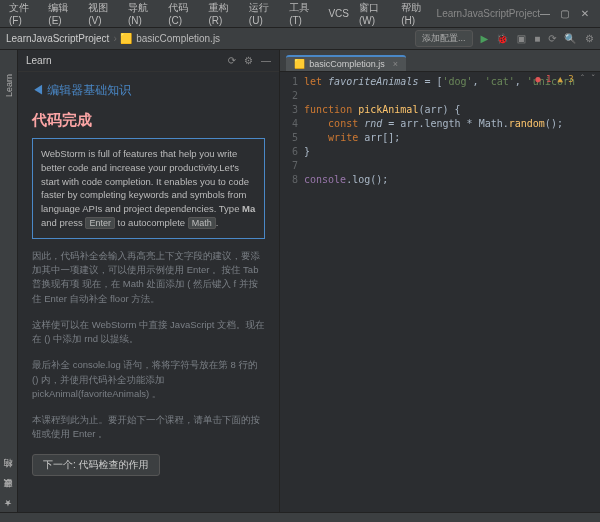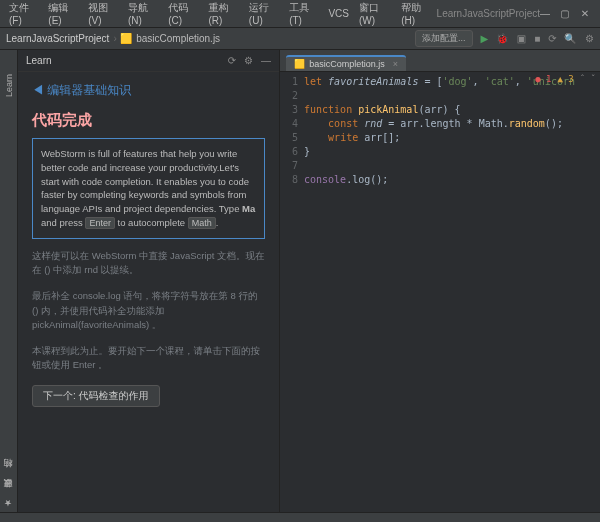--- a/index.html
+++ b/index.html
@@ -110,20 +110,21 @@
         <span>⚙</span>
         <span>—</span>
       </div>
     </div>
     <div class="learn-body">
       <div class="back">◀ 编辑器基础知识</div>
       <div class="h2">代码完成</div>
       <div class="desc-box">
         <span>WebStorm is full of features that help you write better code and increase your productivity.Let's start with code completion. It enables you to code faster by completing keywords and symbols from language APIs and project dependencies. Type </span><b>Ma</b><span> and press </span><span class="kbd">Enter</span><span> to autocomplete </span><span class="kbd">Math</span><span>.</span>
       </div>
+      <div class="para">因此，代码补全会输入再高亮上下文字段的建议，要添加其中一项建议，可以使用示例使用 Enter 。按住 Tab 普换现有项 现在，在 Math 处面添加 ( 然后键入 f 并按住 Enter 自动补全 floor 方法。</div>
       <div class="para">这样使可以在 WebStorm 中直接 JavaScript 文档。现在在 () 中添加 rnd 以提续。</div>
       <div class="para">最后补全 console.log 语句，将将字符号放在第 8 行的 () 内，并使用代码补全功能添加 pickAnimal(favoriteAnimals) 。</div>
       <div class="para">本课程到此为止。要开始下一个课程，请单击下面的按钮或使用 Enter 。</div>
       <button class="next-btn">下一个: 代码检查的作用</button>
     </div>
   </div>
 
   <div class="editor">
     <div class="tabbar">
       <div class="tab">

